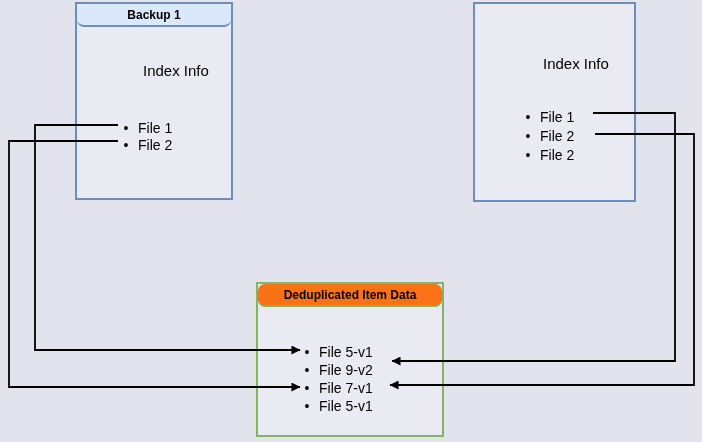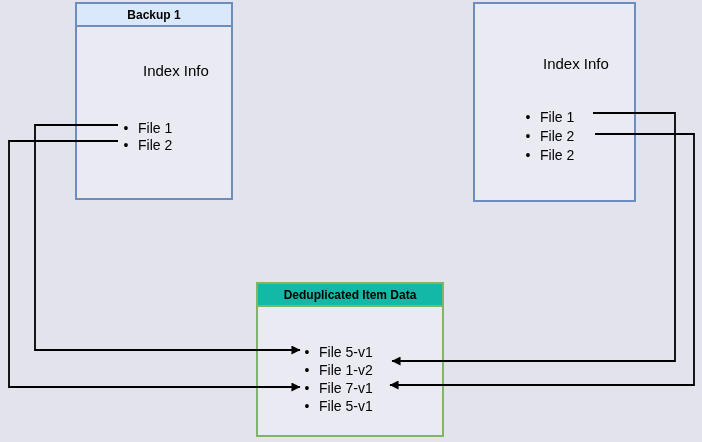--- a/index.html
+++ b/index.html
@@ -23,25 +23,26 @@
   .box-header {
     box-sizing: border-box;
     height: 23px;
     display: flex;
     align-items: center;
     justify-content: center;
     font-size: 12px;
     font-weight: bold;
     color: #000;
     border-bottom: 2px solid;
+    border-radius: 7px;
   }
   .box.blue { border-color: #6c8ebf; }
   .box.blue .box-header { background: #dae8fc; border-color: #6c8ebf; }
   .box.green { border-color: #82b366; }
-  .box.green .box-header { background: #14b8a6; border-color: #82b366; }
+  .box.green .box-header { background: #f97316; border-color: #82b366; }
 
   .index-label {
     position: absolute;
     font-size: 15px;
     color: #000;
     white-space: nowrap;
     margin-left: 39px;
   }
   .file-list {
     position: absolute;
@@ -123,21 +124,21 @@
     <div class="box-header">
       <span>Deduplicated Item Data</span>
     </div>
     <ul class="file-list list-18" style="left:42px; top:59px;">
       <li>
         <span class="dot">•</span>
         <span>File 5-v1</span>
       </li>
       <li>
         <span class="dot">•</span>
-        <span>File 1-v2</span>
+        <span>File 9-v2</span>
       </li>
       <li>
         <span class="dot">•</span>
         <span>File 7-v1</span>
       </li>
       <li>
         <span class="dot">•</span>
         <span>File 5-v1</span>
       </li>
     </ul>

